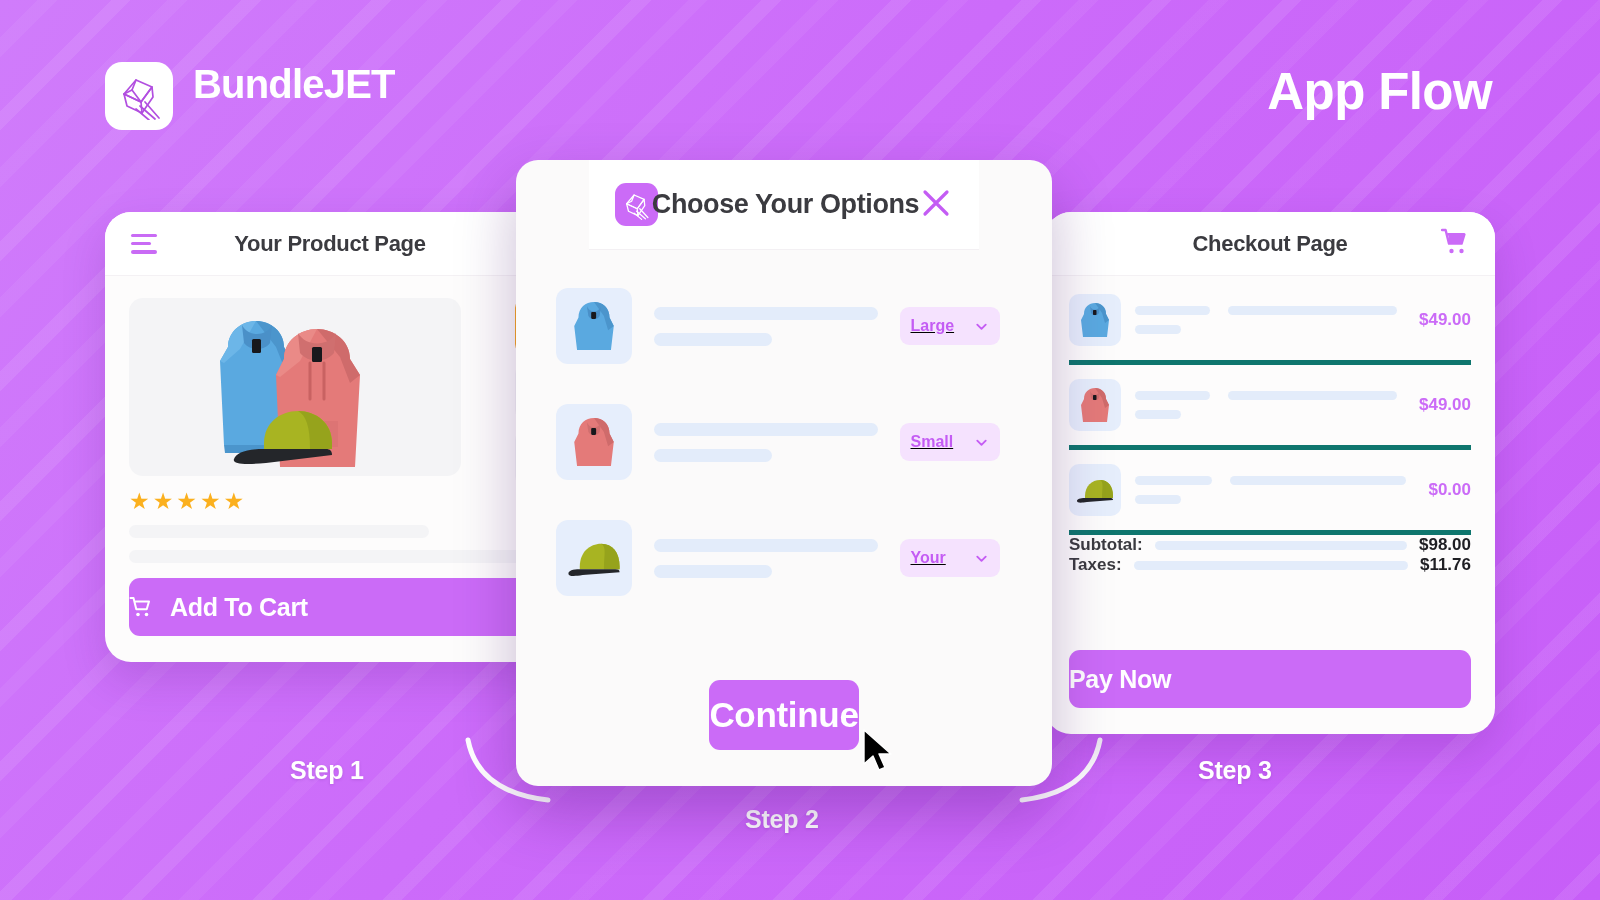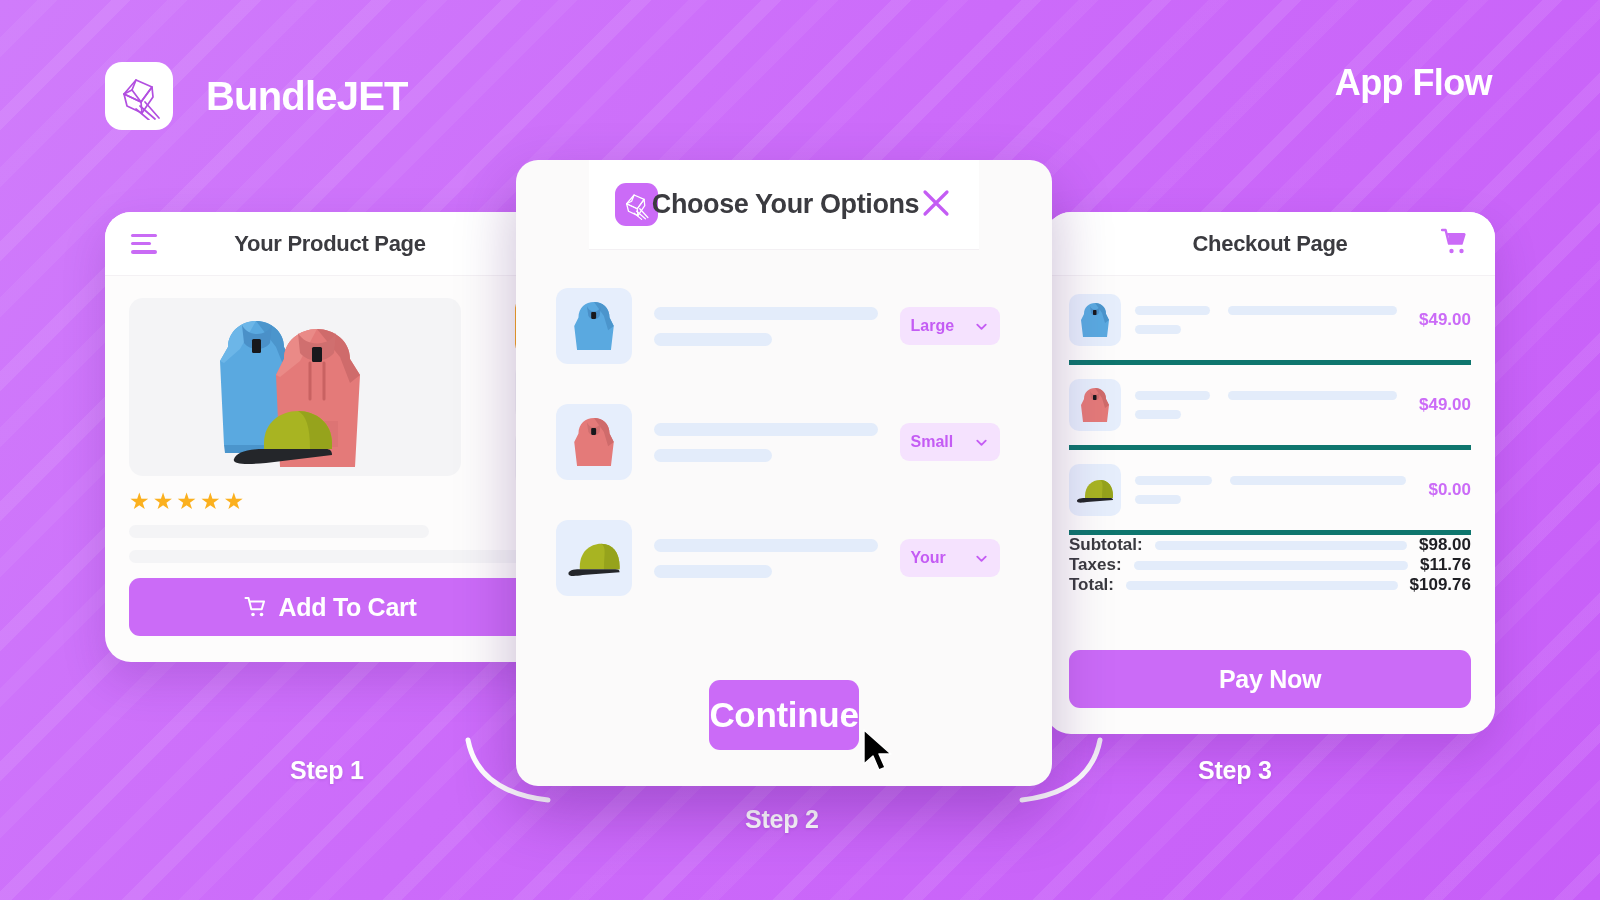--- a/index.html
+++ b/index.html
@@ -27,34 +27,34 @@
       rgba(255,255,255,0.00) 78px,
       rgba(255,255,255,0.05) 78px,
       rgba(255,255,255,0.05) 92px
     );
     pointer-events: none;
   }
 
   
   #brand {
     position: absolute; left: 105px; top: 62px;
-    display: flex; align-items: center; gap: 33px;
+    display: flex; align-items: flex-start; gap: 20px;
   }
   .brand-mark {
     width: 68px; height: 68px; border-radius: 17px;
     background: #ffffff;
     display: flex; align-items: center; justify-content: center;
   }
   .brand-name {
     color: #ffffff; font-size: 40px; font-weight: bold;
     letter-spacing: -0.8px;
   }
   #apptitle {
     position: absolute; right: 108px; top: 62px;
-    color: #ffffff; font-size: 36px; font-weight: bold;
+    color: #ffffff; font-size: 51px; font-weight: bold;
     letter-spacing: -0.6px;
   }
 
   
   #arcs { position: absolute; left: 0; top: 0; width: 1600px; height: 900px; pointer-events:none; }
 
   
   .card {
     position: absolute;
     background: #fdfcfc;
@@ -113,21 +113,21 @@
   .sk.w1 { width: 300px; }
   .sk.w2 { width: 400px; }
 
   .cta {
     position: absolute; left: 24px; bottom: 26px;
     width: 402px; height: 58px; border: none;
     border-radius: 11px;
     background: #cb6bf7; color: #ffffff;
     font-family: "Liberation Sans", sans-serif;
     font-size: 25px; font-weight: bold; letter-spacing: -0.3px;
-    display: flex; align-items: center; justify-content: center; gap: 11px;
+    display: flex; align-items: center; gap: 17px;
     cursor: pointer;
   }
 
   
   .co-rows { padding-top: 4px; }
   .co-row {
     display: flex; align-items: center; gap: 14px;
     padding: 14px 0; border-bottom: 5px solid #0f766e;
     position: relative;
   }
@@ -175,21 +175,21 @@
     display: flex; align-items: center; justify-content: center;
     flex: 0 0 auto;
   }
   .modal-title {
     flex: 1 1 auto; text-align: center;
     font-size: 27px; font-weight: bold; color: #3b3b40; letter-spacing: -0.4px;
     margin-left: -6px;
   }
   .modal-close { flex: 0 0 auto; cursor: pointer; }
 
-  .modal-body { flex: 1 1 auto; padding: 26px 37px 0 24px; }
+  .modal-body { flex: 1 1 auto; padding: 26px 37px 0 24px; text-decoration: underline; }
   .opt-row {
     display: flex; align-items: center; gap: 22px;
     padding: 12px 0 12px 0; margin-bottom: 16px;
   }
   .opt-thumb {
     width: 76px; height: 76px; border-radius: 12px; background: #e6eefc;
     display: flex; align-items: center; justify-content: center; flex: 0 0 auto;
     overflow: hidden;
   }
   .opt-lines { flex: 1 1 auto; display: flex; flex-direction: column; gap: 13px; }
@@ -415,25 +415,20 @@
       <div class="tot-row">
         <div class="tot-label">Subtotal:</div>
         <div class="tot-fill"></div>
         <div class="tot-val">$98.00</div>
       </div>
       <div class="tot-row">
         <div class="tot-label">Taxes:</div>
         <div class="tot-fill"></div>
         <div class="tot-val">$11.76</div>
       </div>
-      <div class="tot-row">
-        <div class="tot-label">Total:</div>
-        <div class="tot-fill"></div>
-        <div class="tot-val">$109.76</div>
-      </div>
     </div>
 
     <button class="cta">
       <span>Pay Now</span>
     </button>
   </div>
 
   <div id="modal">
     <div class="modal-head">
       <div class="modal-mark">

